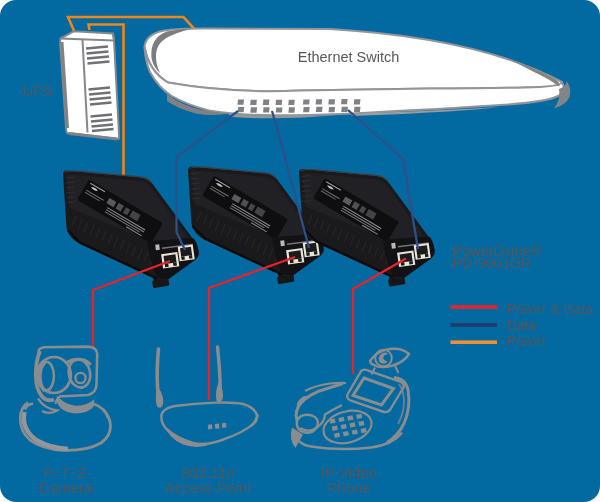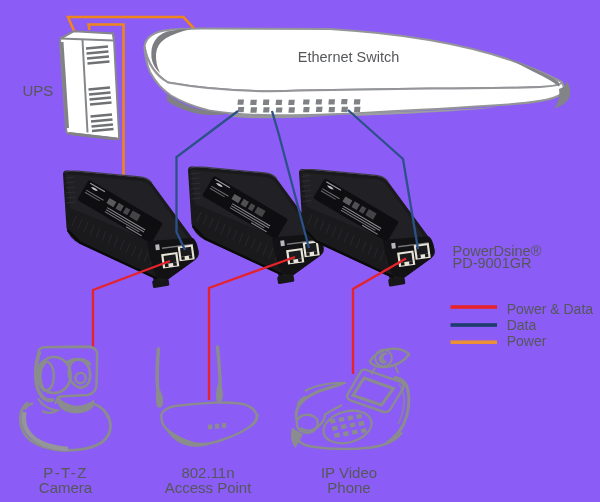--- a/index.html
+++ b/index.html
@@ -1,17 +1,17 @@
 <!DOCTYPE html>
 <html><head>
 <meta charset="utf-8">
 <style>
   html,body{margin:0;padding:0;background:#ffffff;}
-  #canvas{position:relative;width:600px;height:502px;background:#8b5cf6;overflow:hidden;
-    font-family:"Liberation Sans", sans-serif;}
+  #canvas{position:relative;width:600px;height:502px;background:#0369a1;overflow:hidden;
+    font-family:"Liberation Sans", sans-serif;border-radius:16px;}
   svg{position:absolute;left:0;top:0;}
 </style>
 </head>
 <body>
 <div id="canvas">
 <svg width="600" height="502" viewBox="0 0 600 502">
   <defs>
     <g id="injector">
 
       <g transform="rotate(-9 160 280)">

